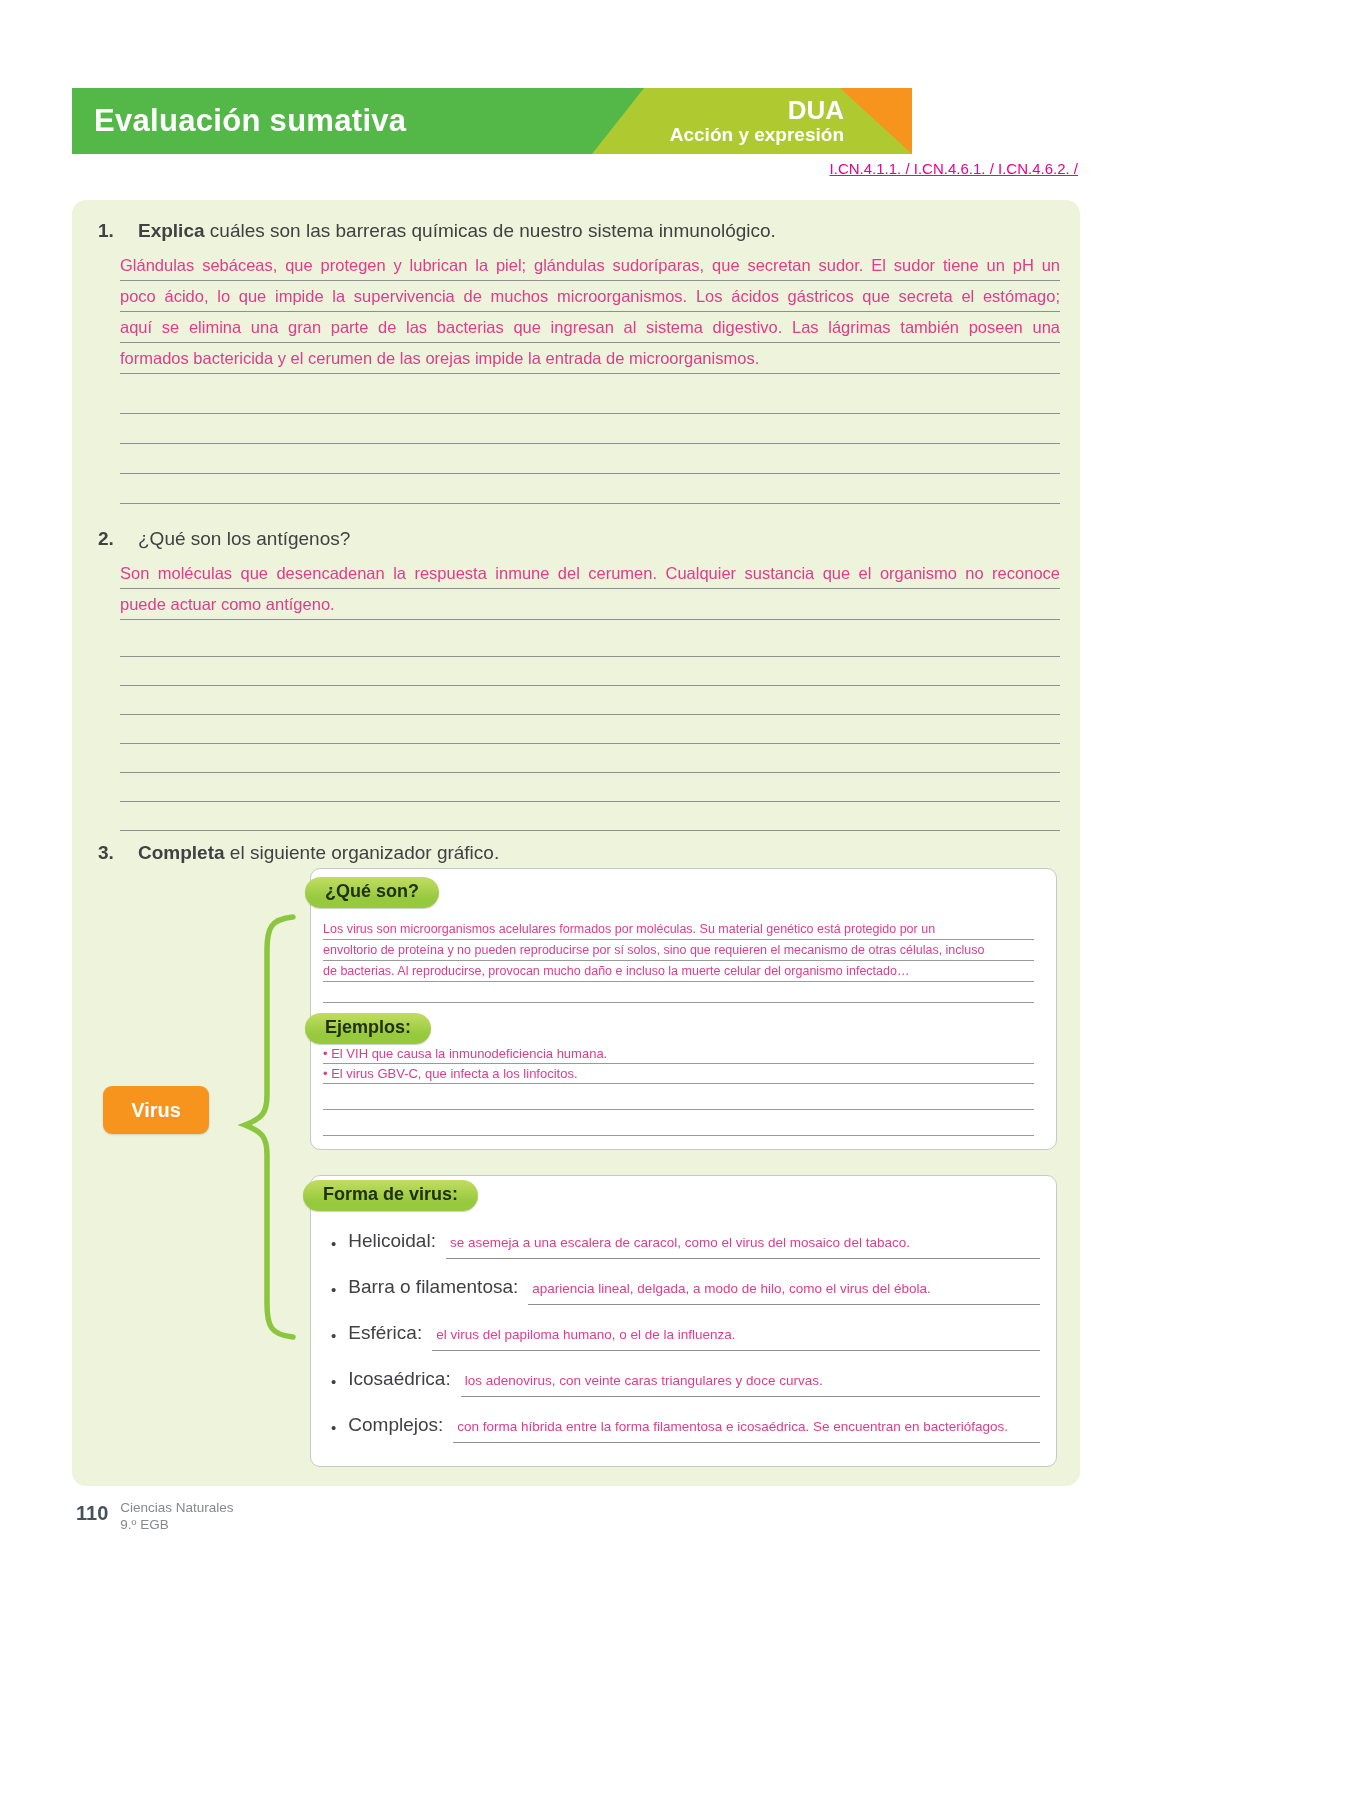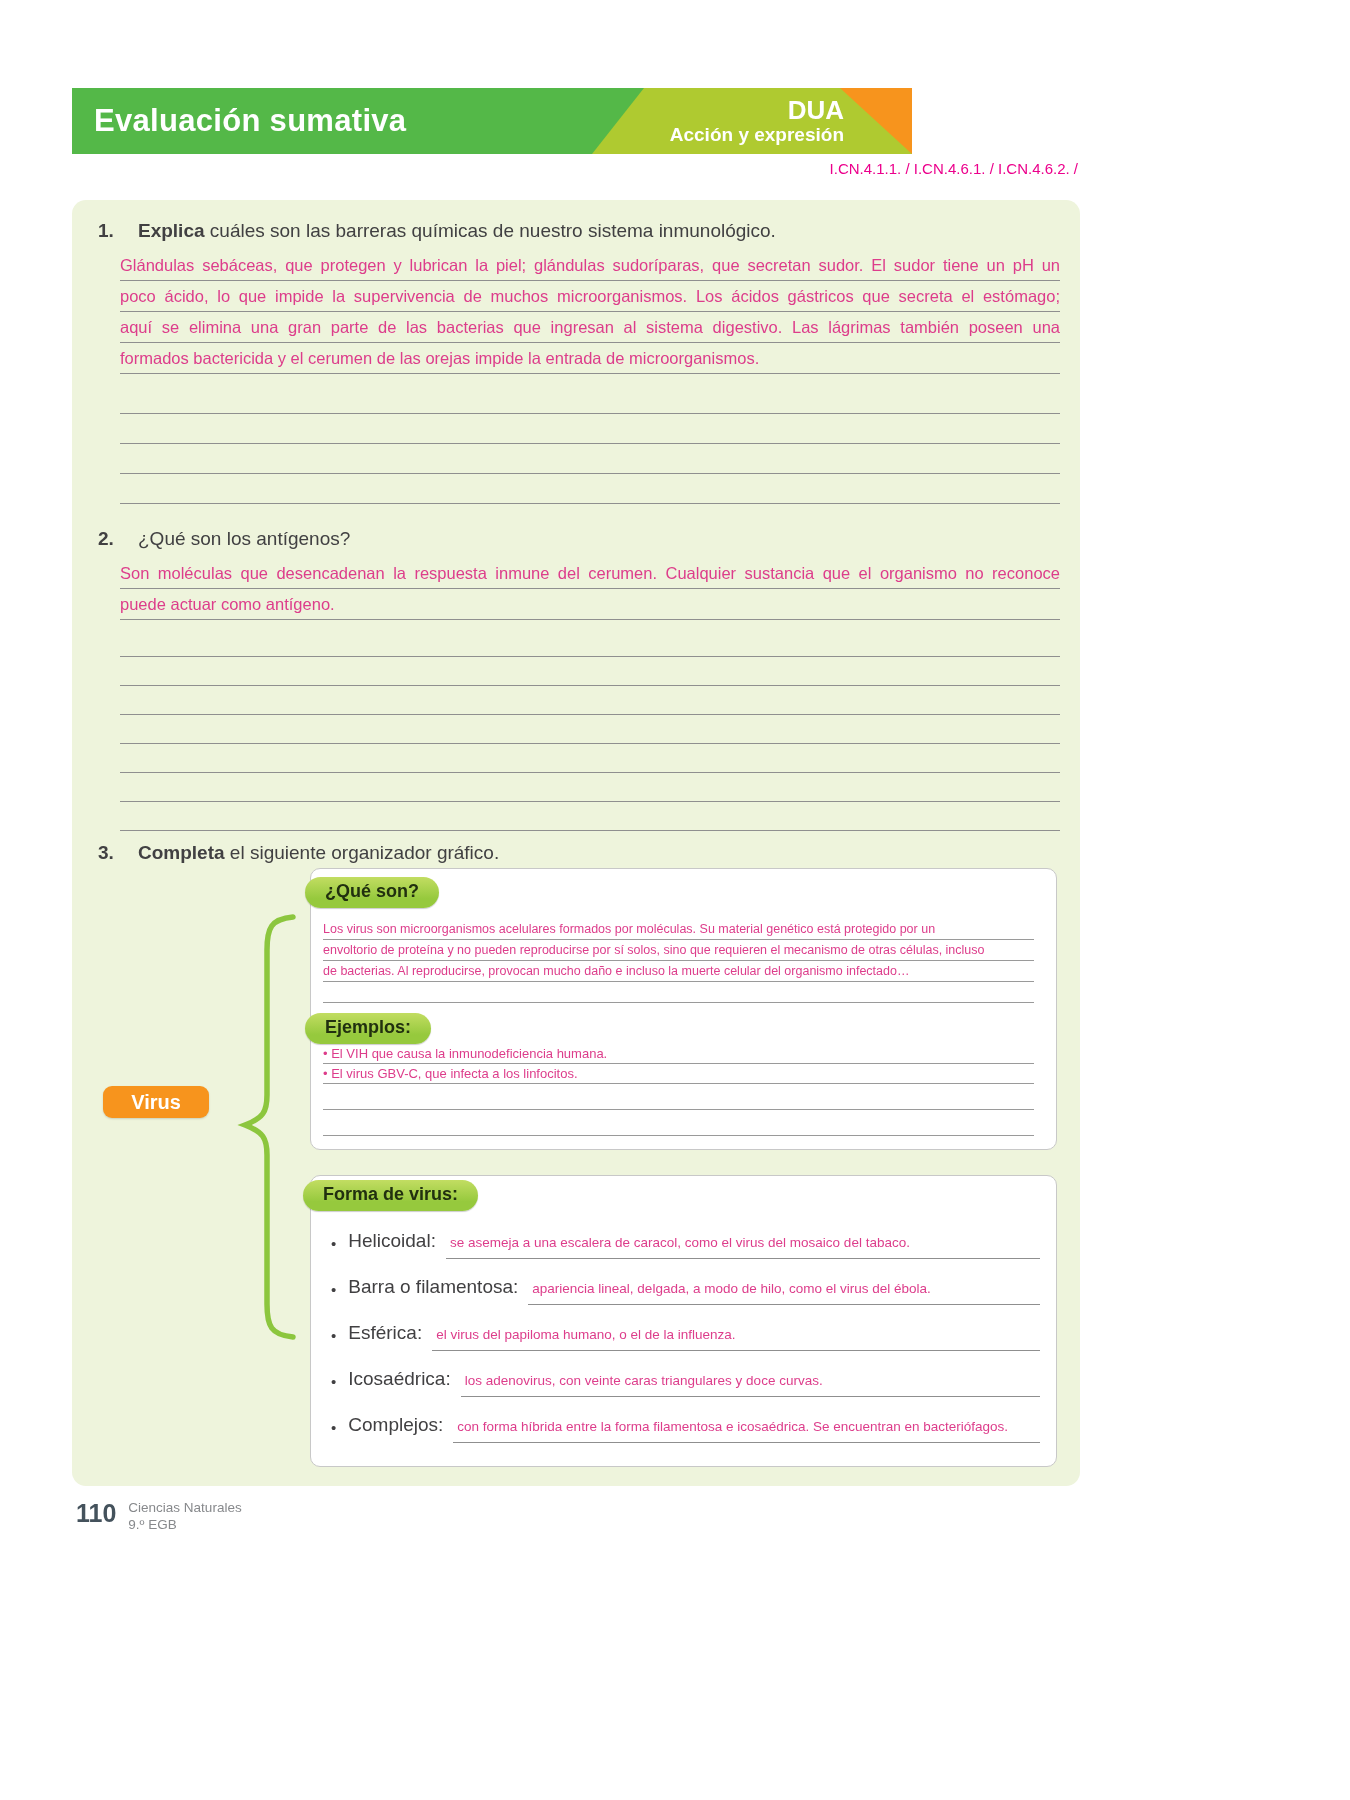--- a/index.html
+++ b/index.html
@@ -21,21 +21,21 @@
   .banner-dua{position:absolute; right:0; top:0; bottom:0; width:320px; background:var(--dua-green);
     clip-path:polygon(52px 0,100% 0,100% 100%,0 100%);
     display:flex; flex-direction:column; justify-content:center; align-items:flex-end;
     padding-right:68px; z-index:1;}
   .dua-main{color:#fff; font-weight:bold; font-size:26px; line-height:28px;}
   .dua-sub{color:#fff; font-weight:bold; font-size:19px; line-height:22px;}
   .banner-corner{position:absolute; right:0; top:0; bottom:0; width:72px; background:var(--accent-orange);
     clip-path:polygon(0 0,100% 0,100% 100%); z-index:2;}
 
   .standards{position:absolute; left:72px; top:160px; width:1008px; text-align:right;
-    color:var(--standards-pink); font-size:15px; padding-right:2px;}
+    color:var(--standards-pink); font-size:15px; padding-right:2px;text-decoration:underline;}
 
   
   .panel{position:absolute; left:72px; top:200px; width:1008px; height:1286px;
     background:var(--panel-bg); border-radius:14px;}
 
   .q-row{display:flex; margin-left:26px; color:var(--text-dark); font-size:19px; line-height:26px;}
   .q-num{font-weight:bold; width:40px; flex:none;}
   .q-text{margin:0;}
   .q-verb{font-weight:bold;}
   .q1{margin-top:18px;}
@@ -45,21 +45,21 @@
   .answers{margin:6px 20px 0 48px;}
   .ans-line{height:31px; line-height:31px; overflow:hidden; font-size:16.5px;
     color:var(--answer-pink); border-bottom:1px solid var(--rule-gray);}
   .ans-line.fill{text-align:justify; text-align-last:justify;}
   .rules{margin-top:10px;}
   .rule{height:30px; border-bottom:1px solid var(--rule-gray);}
   .rules-q2{margin-top:8px;}
   .rules-q2 .rule{height:29px;}
 
   
-  .virus-node{position:absolute; left:31px; top:886px; width:106px; height:32px;
+  .virus-node{position:absolute; left:31px; top:886px; width:106px; height:48px;
     background:var(--accent-orange); border-radius:9px; color:#fff; font-weight:bold; font-size:20px;
     display:flex; align-items:center; justify-content:center; box-shadow:0 1px 2px rgba(0,0,0,.15);}
   .brace{position:absolute; left:164px; top:712px; width:62px; height:430px;}
   .brace path{stroke:var(--brace-green); stroke-width:5.5; fill:none; stroke-linecap:round;}
 
   .obox{position:absolute; left:238px; width:747px; background:#fff;
     border:1px solid var(--box-border); border-radius:10px;}
   .box1{top:668px; height:282px;}
   .box2{top:975px; height:292px;}
 
@@ -83,21 +83,21 @@
 
   .forma-list{padding:52px 16px 0 20px;}
   .forma-row{display:flex; align-items:baseline; margin-bottom:15px; line-height:26px;}
   .forma-row::before{content:"•"; color:var(--text-dark); font-size:15px; margin-right:12px; align-self:center;}
   .term{color:var(--text-dark); font-size:19px; white-space:nowrap; flex:none;}
   .def-line{flex:1; border-bottom:1px solid var(--rule-gray); margin-left:10px; padding:0 2px 2px 4px; overflow:hidden;}
   .def{color:var(--answer-pink); font-size:13.5px; white-space:nowrap;}
 
   
   .footer{position:absolute; left:76px; top:1498px; display:flex; align-items:flex-start; gap:12px;}
-  .pageno{color:var(--pageno-color); font-weight:bold; font-size:25px; line-height:30px;}
+  .pageno{color:var(--pageno-color); font-weight:bold; font-size:20px; line-height:30px;}
   .footer-meta{display:flex; flex-direction:column; color:var(--footer-gray); font-size:13.5px; line-height:17px; padding-top:1px;}
 </style>
 </head>
 <body>
 
 <div class="page">
 
   <header class="banner">
     <h1 class="banner-title">Evaluación sumativa</h1>
     <div class="banner-dua">

